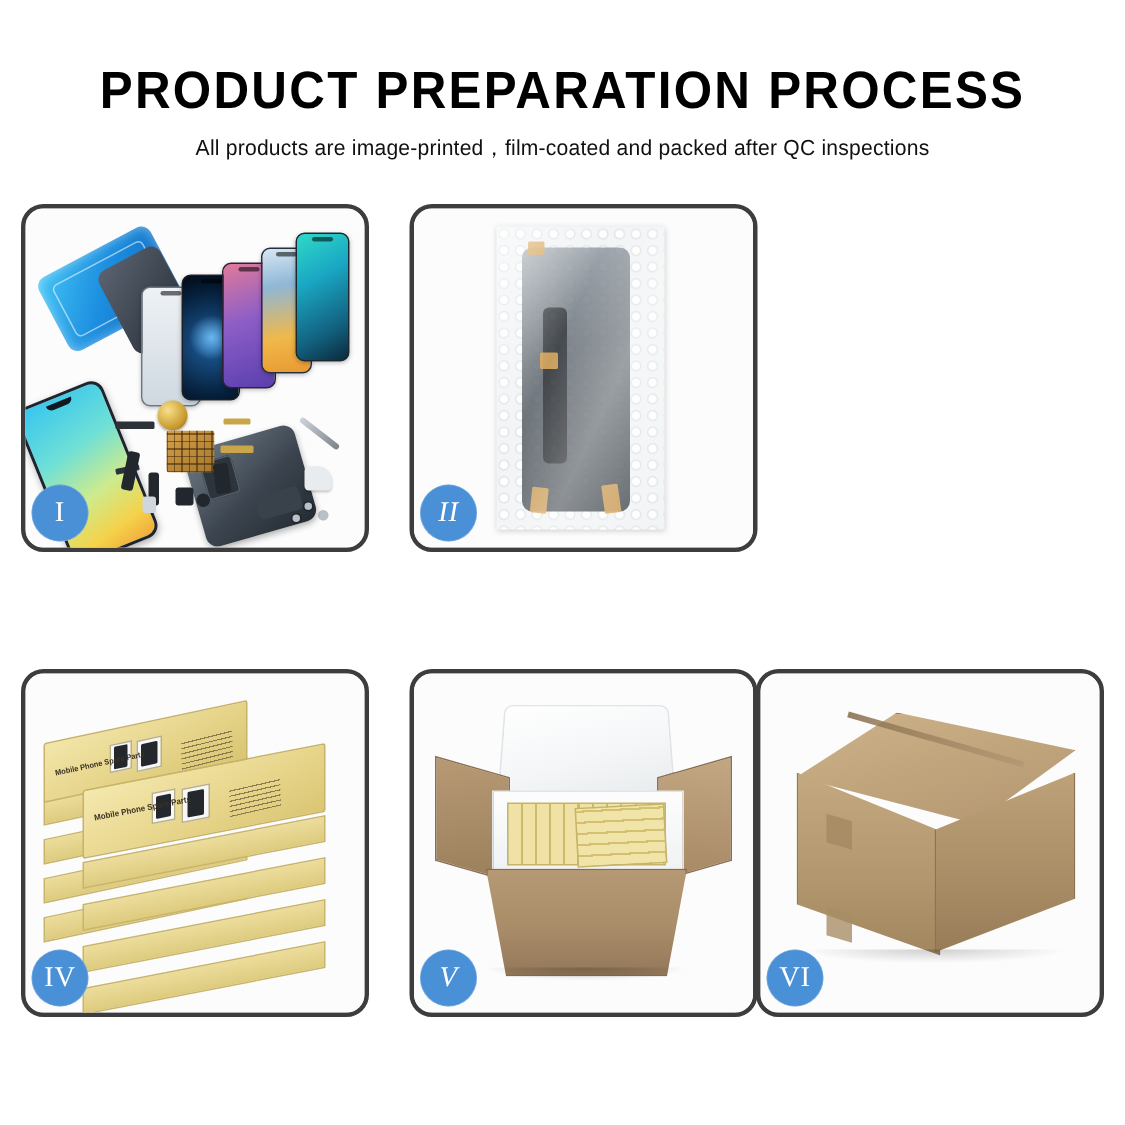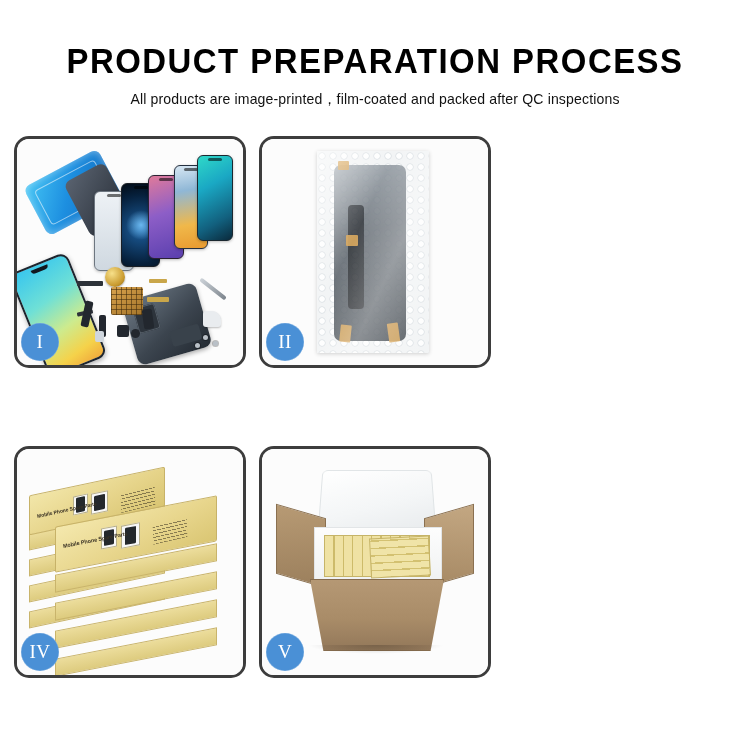--- a/index.html
+++ b/index.html
@@ -31,21 +31,21 @@
   .panel{
     position:absolute;
     width:232px;height:232px;
     border:3px solid #3d3d3d;
     border-radius:15px;
     background:#fdfdfd;
     box-sizing:border-box;
     overflow:hidden;
   }
   .panel.c0{left:0;}
-  .panel.c1{left:245px;}
+  .panel.c1{left:259px;font-style:italic;}
   .panel.c2{left:490px;}
   .panel.r0{top:0;}
   .panel.r1{top:310px;}
 
   .photo{position:absolute;left:0;top:0;right:0;bottom:0;background:#fcfcfc;}
 
   .badge{
     position:absolute;left:4px;bottom:4px;
     width:38px;height:38px;border-radius:50%;
     background:#4a90d6;
@@ -422,15 +422,27 @@
         <div class="flapR"></div>
         <div class="foambody"></div>
         <div class="innerbox"></div>
         <div class="innerbox2"></div>
         <div class="front"></div>
         <div class="shadow"></div>
       </div>
       <div class="badge">V</div>
     </div>
 
+    <div class="panel r1 c2 p6">
+      <div class="photo">
+        <div class="top"></div>
+        <div class="seam"></div>
+        <div class="left"></div>
+        <div class="right"></div>
+        <div class="tapeA"></div>
+        <div class="tapeB"></div>
+        <div class="shadow"></div>
+      </div>
+      <div class="badge">VI</div>
+    </div>
 
   </div>
 </div>
 
 </body></html>

